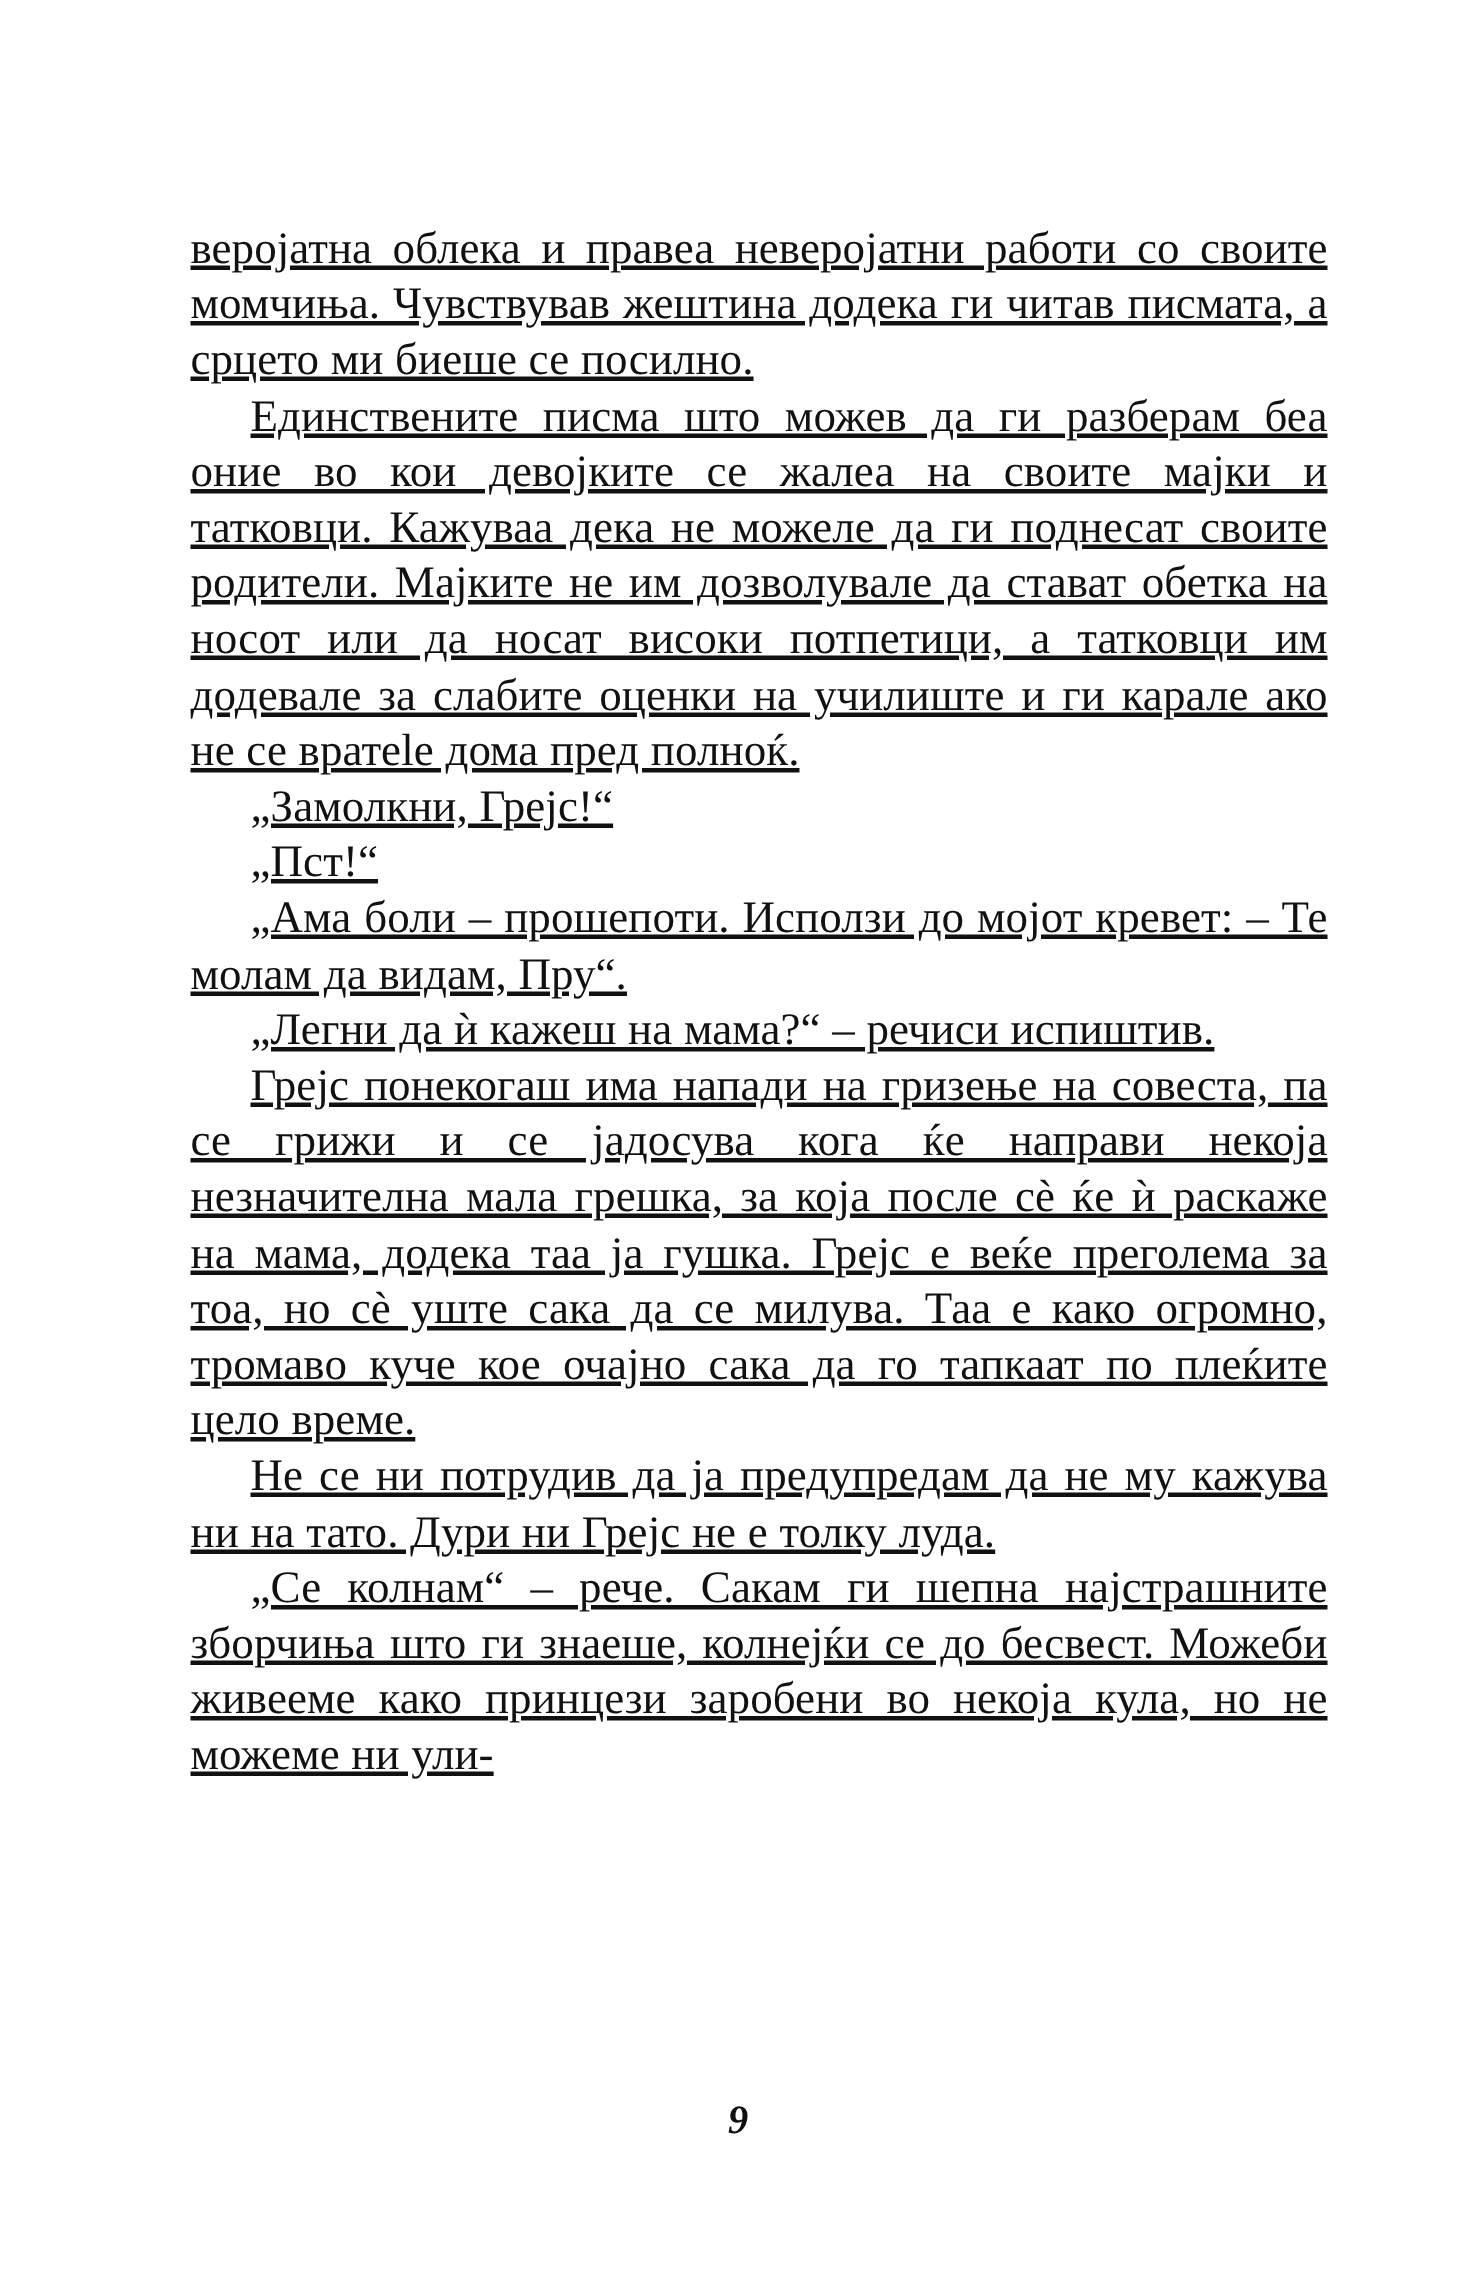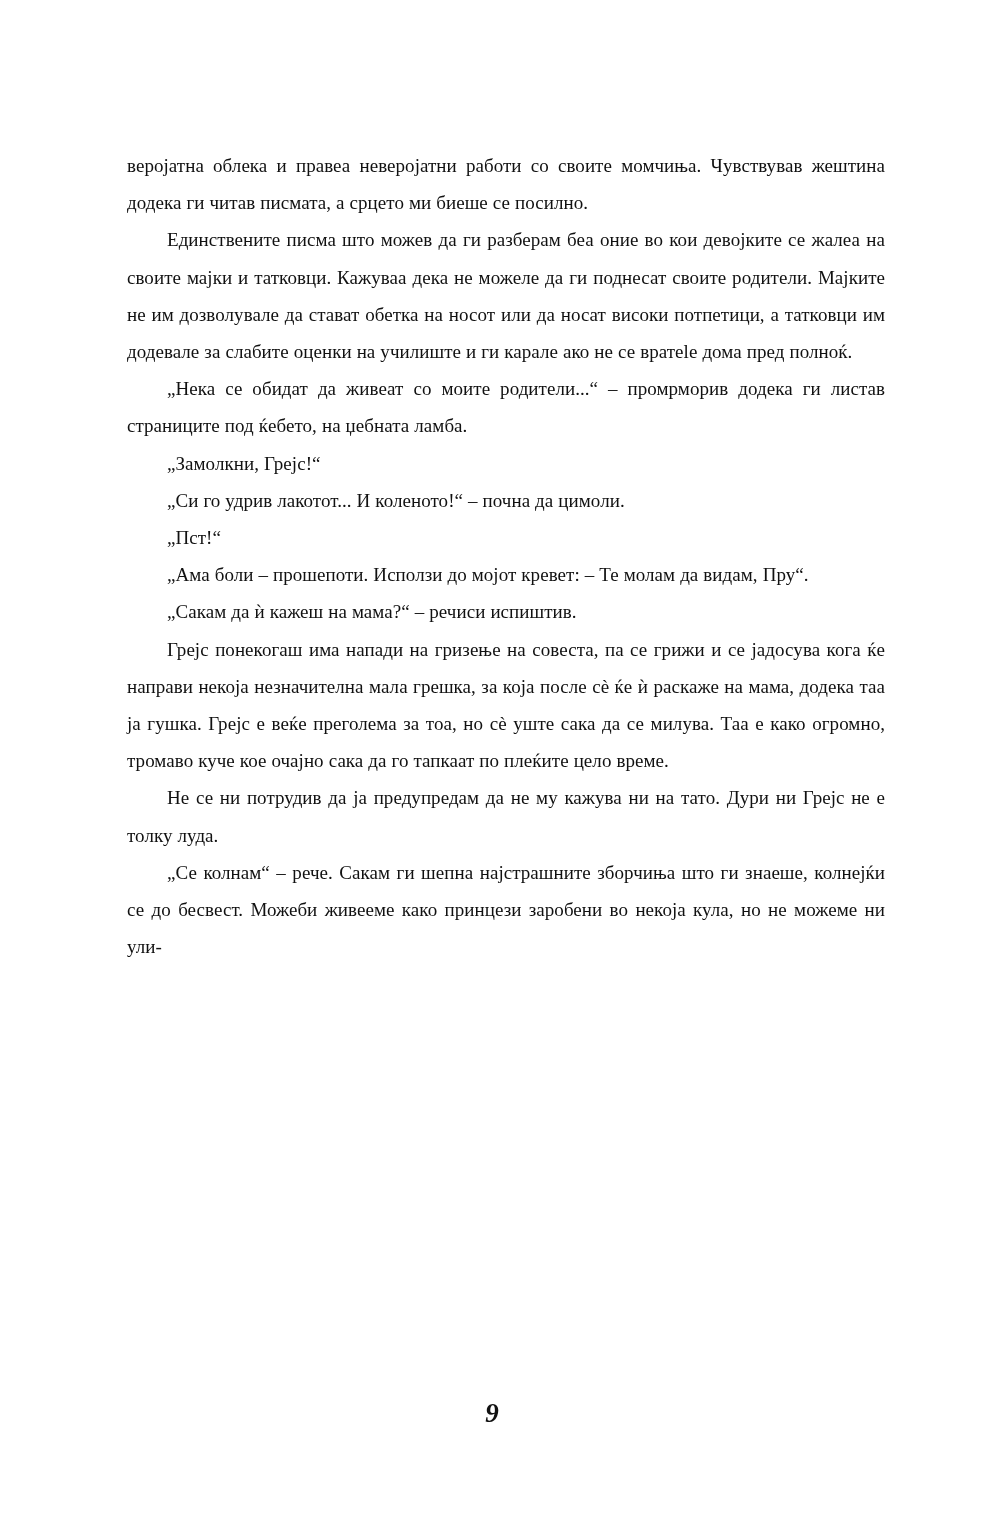--- a/index.html
+++ b/index.html
@@ -29,27 +29,28 @@
     position: absolute;
     left: 127px;
     top: 147px;
     width: 758px;
   }
 
   .para {
     margin: 0;
     text-align: justify;
     text-justify: inter-word;
-    font-size: 19px;
+    font-size: 30px;
     line-height: 37.2px;
     text-indent: 40px;
     hyphens: manual;
     -webkit-hyphens: manual;
     letter-spacing: 0.05px;
     word-spacing: 0.2px;
+    text-decoration: underline;
   }
 
   .para.first {
     text-indent: 0;
   }
 
   
   .para { text-align-last: left; }
 
   .folio {
@@ -66,26 +67,24 @@
   }
 </style>
 </head>
 <body>
 
 <div class="page">
 
   <div class="text-block">
     <p class="para first">веројатна облека и правеа неверојатни работи со своите момчиња. Чувствував жештина додека ги читав писмата, а срцето ми биеше се посилно.</p>
     <p class="para">Единствените писма што можев да ги разберам беа оние во кои девојките се жалеа на своите мајки и татковци. Кажуваа дека не можеле да ги поднесат своите родители. Мајките не им дозволувале да стават обетка на носот или да носат високи потпетици, а татковци им додевале за слабите оценки на училиште и ги карале ако не се вратele дома пред полноќ.</p>
-    <p class="para">„Нека се обидат да живеат со моите родители...“ – промрморив додека ги листав страниците под ќебето, на џебната ламба.</p>
     <p class="para">„Замолкни, Грејс!“</p>
-    <p class="para">„Си го удрив лакотот... И коленото!“ – почна да цимоли.</p>
     <p class="para">„Пст!“</p>
     <p class="para">„Ама боли – прошепоти. Исползи до мојот кревет: – Те молам да видам, Пру“.</p>
-    <p class="para">„Сакам да ѝ кажеш на мама?“ – речиси испиштив.</p>
+    <p class="para">„Легни да ѝ кажеш на мама?“ – речиси испиштив.</p>
     <p class="para">Грејс понекогаш има напади на гризење на совеста, па се грижи и се јадосува кога ќе направи некоја незначителна мала грешка, за која после сè ќе ѝ раскаже на мама, додека таа ја гушка. Грејс е веќе преголема за тоа, но сè уште сака да се милува. Таа е како огромно, тромаво куче кое очајно сака да го тапкаат по плеќите цело време.</p>
     <p class="para">Не се ни потрудив да ја предупредам да не му кажува ни на тато. Дури ни Грејс не е толку луда.</p>
     <p class="para">„Се колнам“ – рече. Сакам ги шепна најстрашните зборчиња што ги знаеше, колнејќи се до бесвест. Можеби живееме како принцези заробени во некоја кула, но не можеме ни ули-</p>
   </div>
 
   <div class="folio">9</div>
 
 </div>
 
 </body></html>

